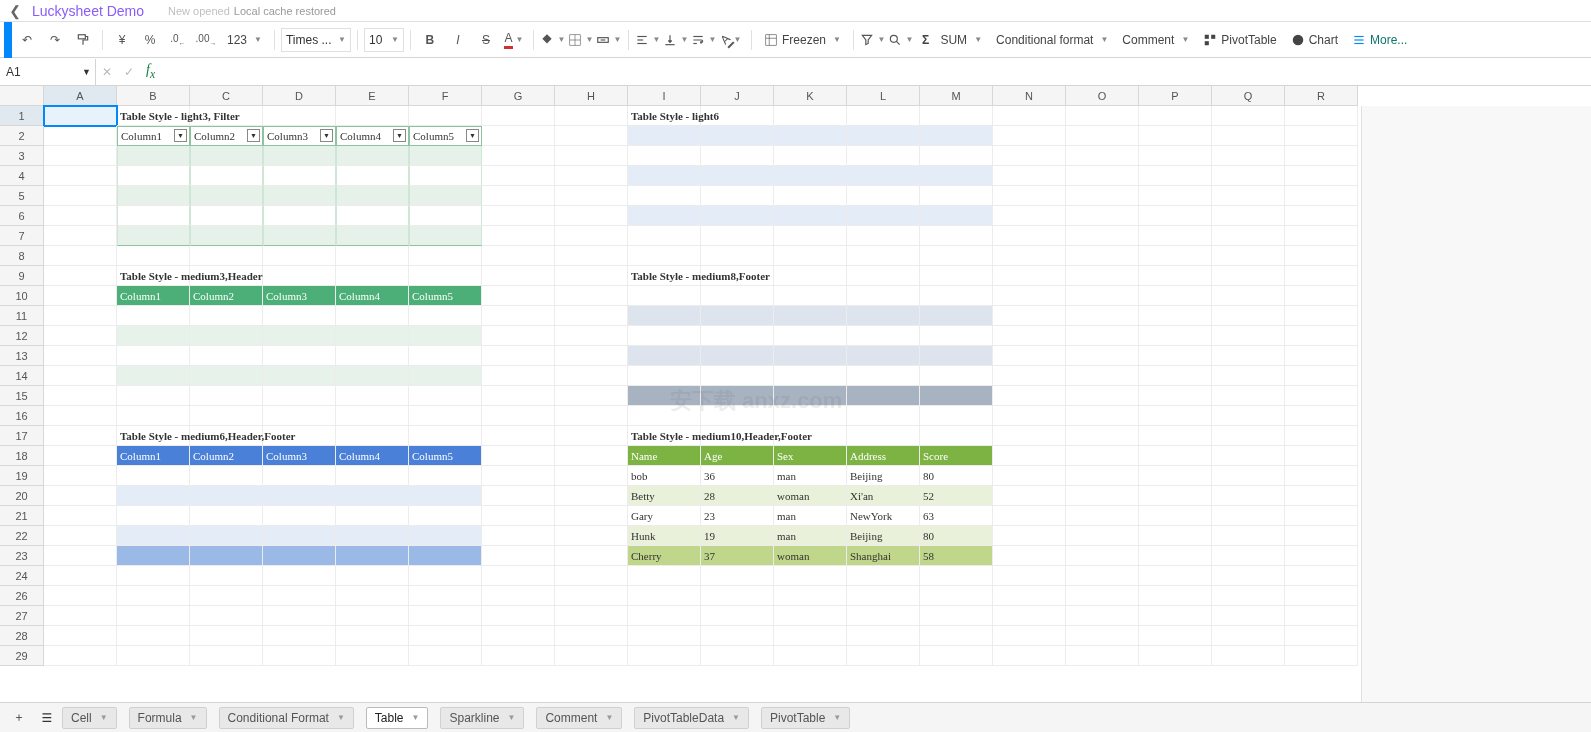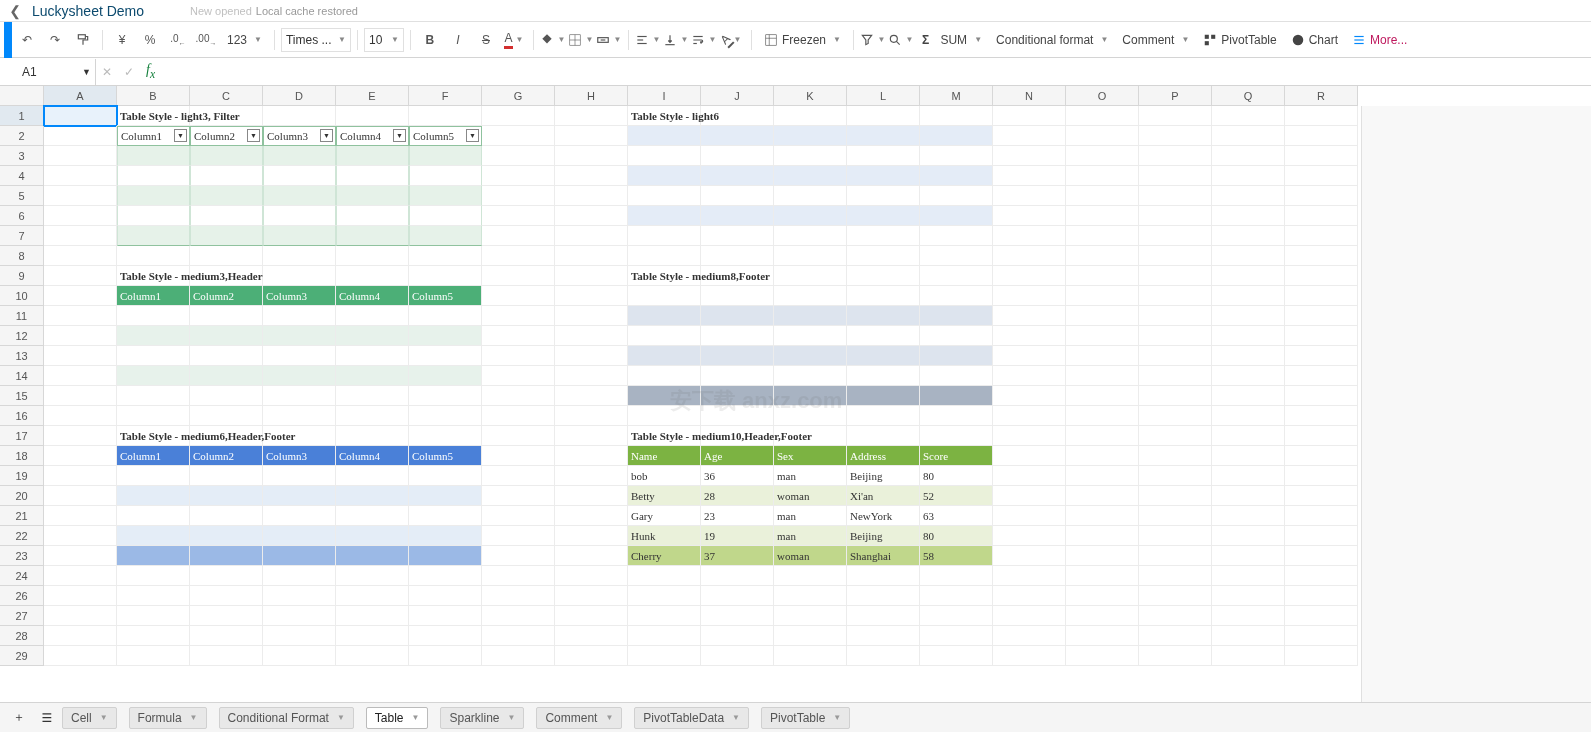--- a/index.html
+++ b/index.html
@@ -1,36 +1,36 @@
 <!DOCTYPE html>
 <html><head>
 <meta charset="utf-8">
 <style>
 * { margin: 0; padding: 0; box-sizing: border-box; }
 body { font-family: -apple-system, Arial, sans-serif; font-size: 12px; color: #333; overflow: hidden; }
 
 .header-bar { height: 22px; display: flex; align-items: center; padding: 0 6px; border-bottom: 1px solid #e0e0e0; background: #fff; }
 .back-btn { width: 18px; height: 18px; display: flex; align-items: center; justify-content: center; cursor: pointer; font-size: 14px; color: #666; }
-.app-title { font-size: 14px; color: #0c4a6e; margin-left: 8px; }
-.status-text { margin-left: 46px; font-size: 11px; color: #c0c0c0; }
+.app-title { font-size: 14px; color: #8b5cf6; margin-left: 8px; }
+.status-text { margin-left: 24px; font-size: 11px; color: #c0c0c0; }
 .status-text2 { margin-left: 4px; font-size: 11px; color: #999; }
 
 .toolbar { height: 36px; background: #fff; border-bottom: 1px solid #d4d4d4; display: flex; align-items: center; padding: 0 4px; gap: 2px; }
 .tb-side { width: 8px; height: 36px; background: #0188fb; }
 .tb-btn { min-width: 26px; height: 26px; display: flex; align-items: center; justify-content: center; cursor: pointer; border-radius: 2px; color: #555; }
 .tb-sep { width: 1px; height: 20px; background: #e0e0e0; margin: 0 4px; }
 .tb-text-btn { padding: 0 6px; height: 26px; display: flex; align-items: center; gap: 4px; cursor: pointer; font-size: 12px; color: #444; }
 .tb-select { height: 24px; border: 1px solid #e0e0e0; padding: 0 4px; display: flex; align-items: center; cursor: pointer; font-size: 12px; }
 .tb-select.font { width: 70px; }
 .tb-select.size { width: 40px; }
 .caret { font-size: 8px; color: #888; margin-left: 3px; }
-.more-link { color: #be185d; font-size: 12px; padding: 0 6px; }
+.more-link { color: #0f766e; font-size: 12px; padding: 0 6px; }
 
 .name-box-row { height: 28px; display: flex; align-items: center; border-bottom: 1px solid #d4d4d4; background: #fff; }
-.name-box { width: 96px; height: 26px; border-right: 1px solid #d4d4d4; display: flex; align-items: center; padding-left: 22px; font-size: 12px; }
+.name-box { width: 96px; height: 26px; border-right: 1px solid #d4d4d4; display: flex; align-items: center; padding-left: 6px; font-size: 12px; }
 .name-caret { margin-left: auto; margin-right: 4px; font-size: 9px; }
 .fx-cancel, .fx-confirm { width: 22px; height: 22px; display: flex; align-items: center; justify-content: center; cursor: pointer; color: #bbb; }
 .fx-label { font-style: italic; font-family: 'Times New Roman', serif; font-size: 14px; padding: 0 6px; color: #15803d; }
 .formula-input { flex: 1; height: 24px; border: none; outline: none; padding: 0 4px; }
 
 .sheet-area { position: relative; height: calc(732px - 22px - 36px - 28px - 30px); overflow: hidden; background: #fff; }
 .col-headers { display: flex; height: 20px; position: sticky; top: 0; }
 .corner { width: 44px; height: 20px; background: #f5f5f5; border-right: 1px solid #d7d7d7; border-bottom: 1px solid #d7d7d7; }
 .col-h { width: 73px; height: 20px; background: #f5f5f5; border-right: 1px solid #d7d7d7; border-bottom: 1px solid #d7d7d7; display: flex; align-items: center; justify-content: center; font-size: 11px; color: #555; }
 .col-h.sel { background: #e1e9f0; }

